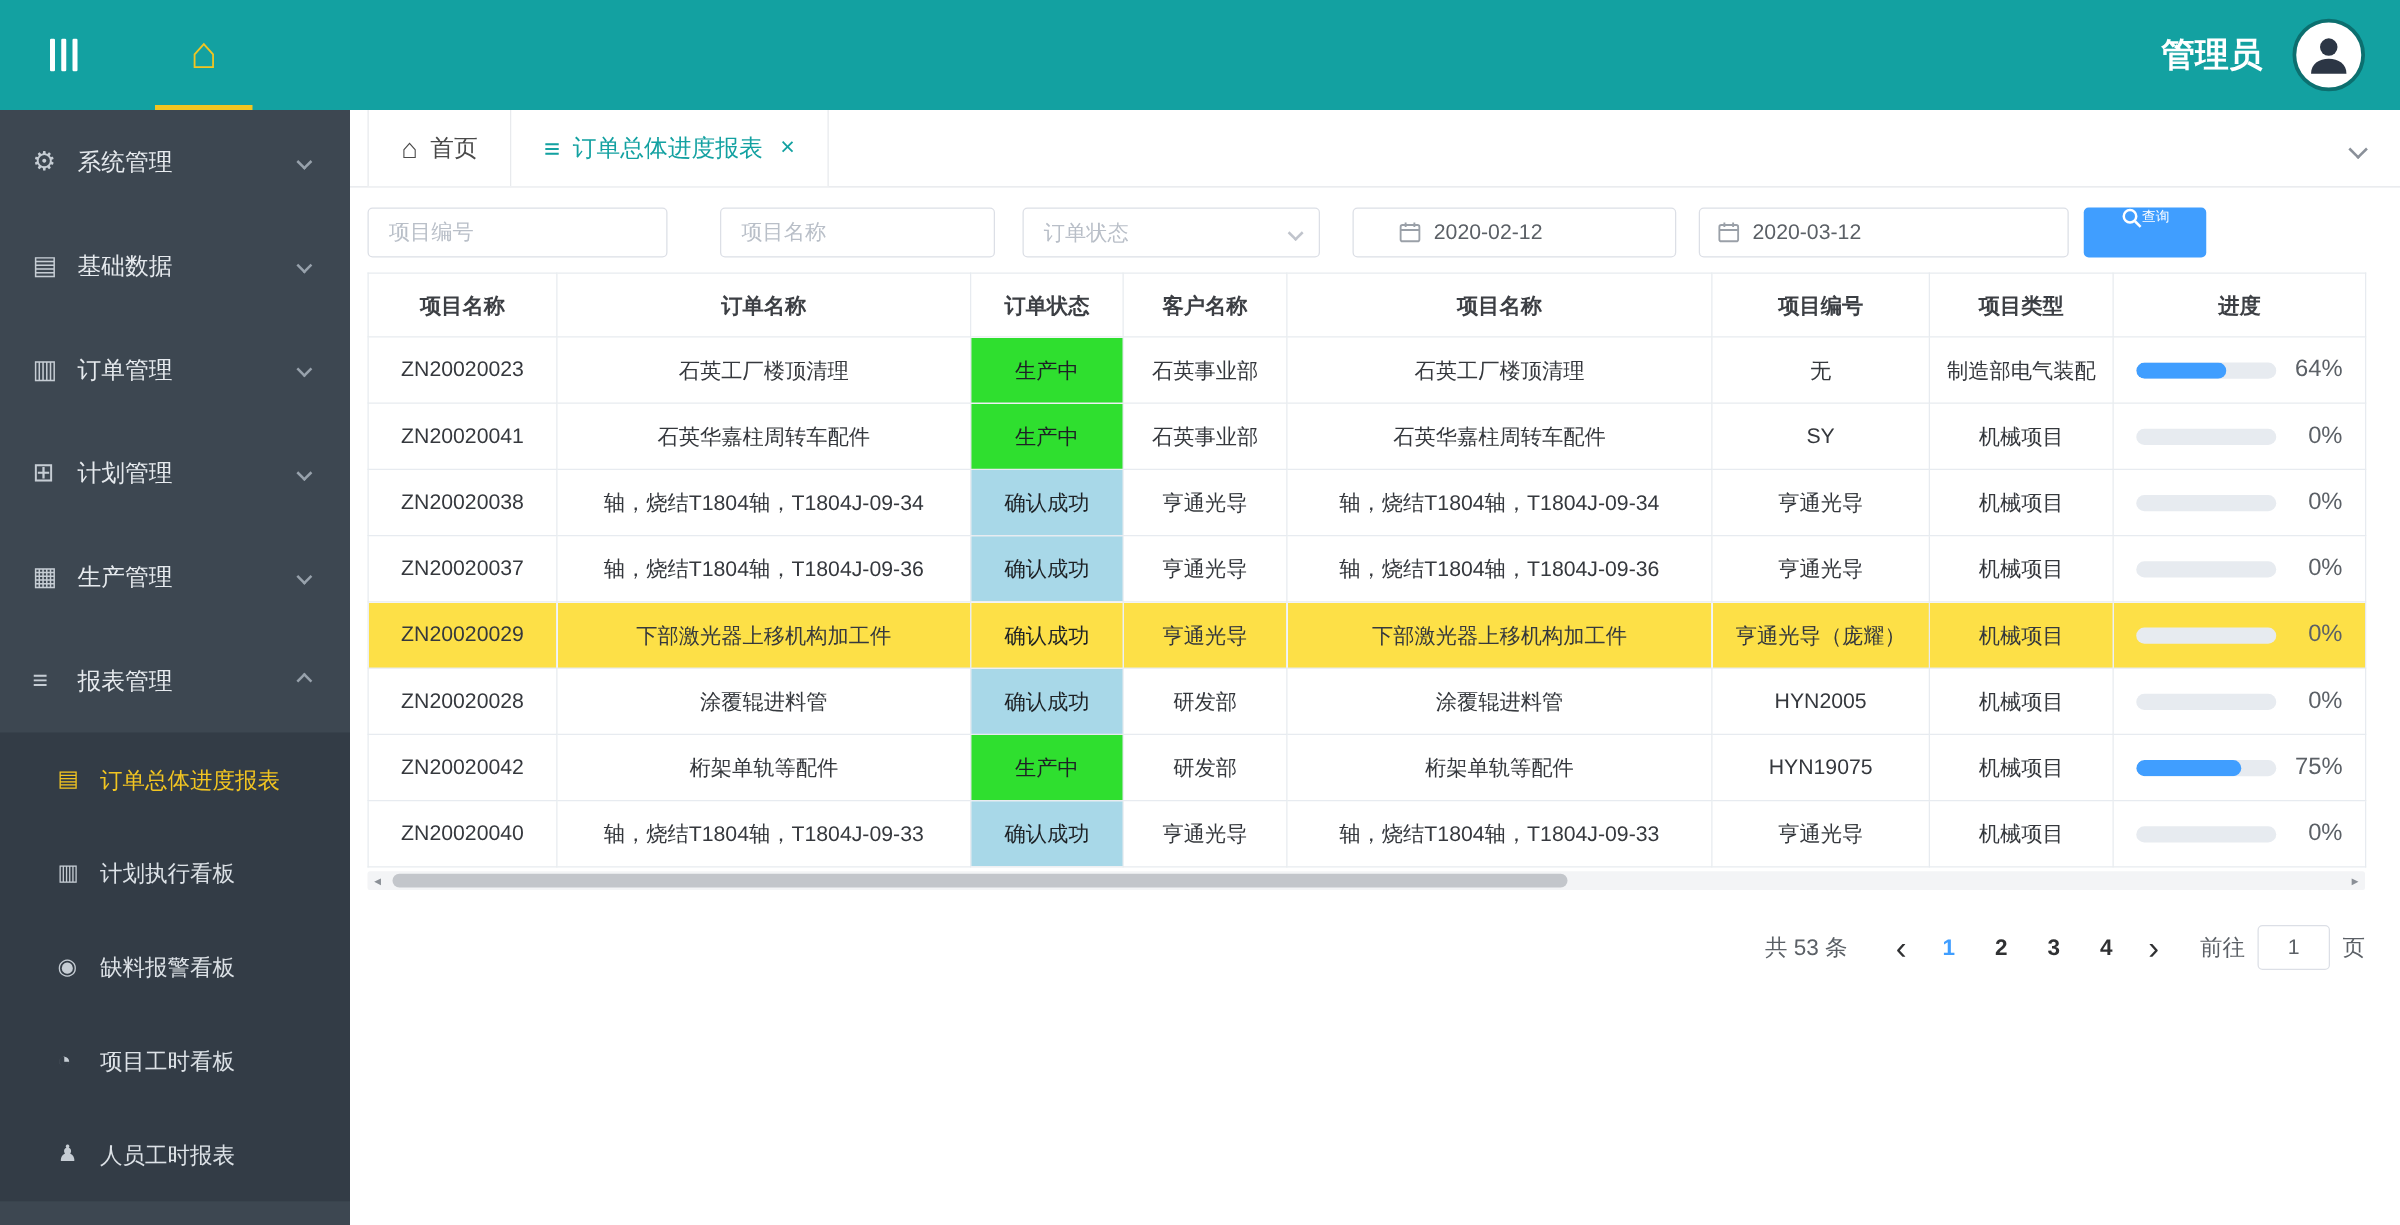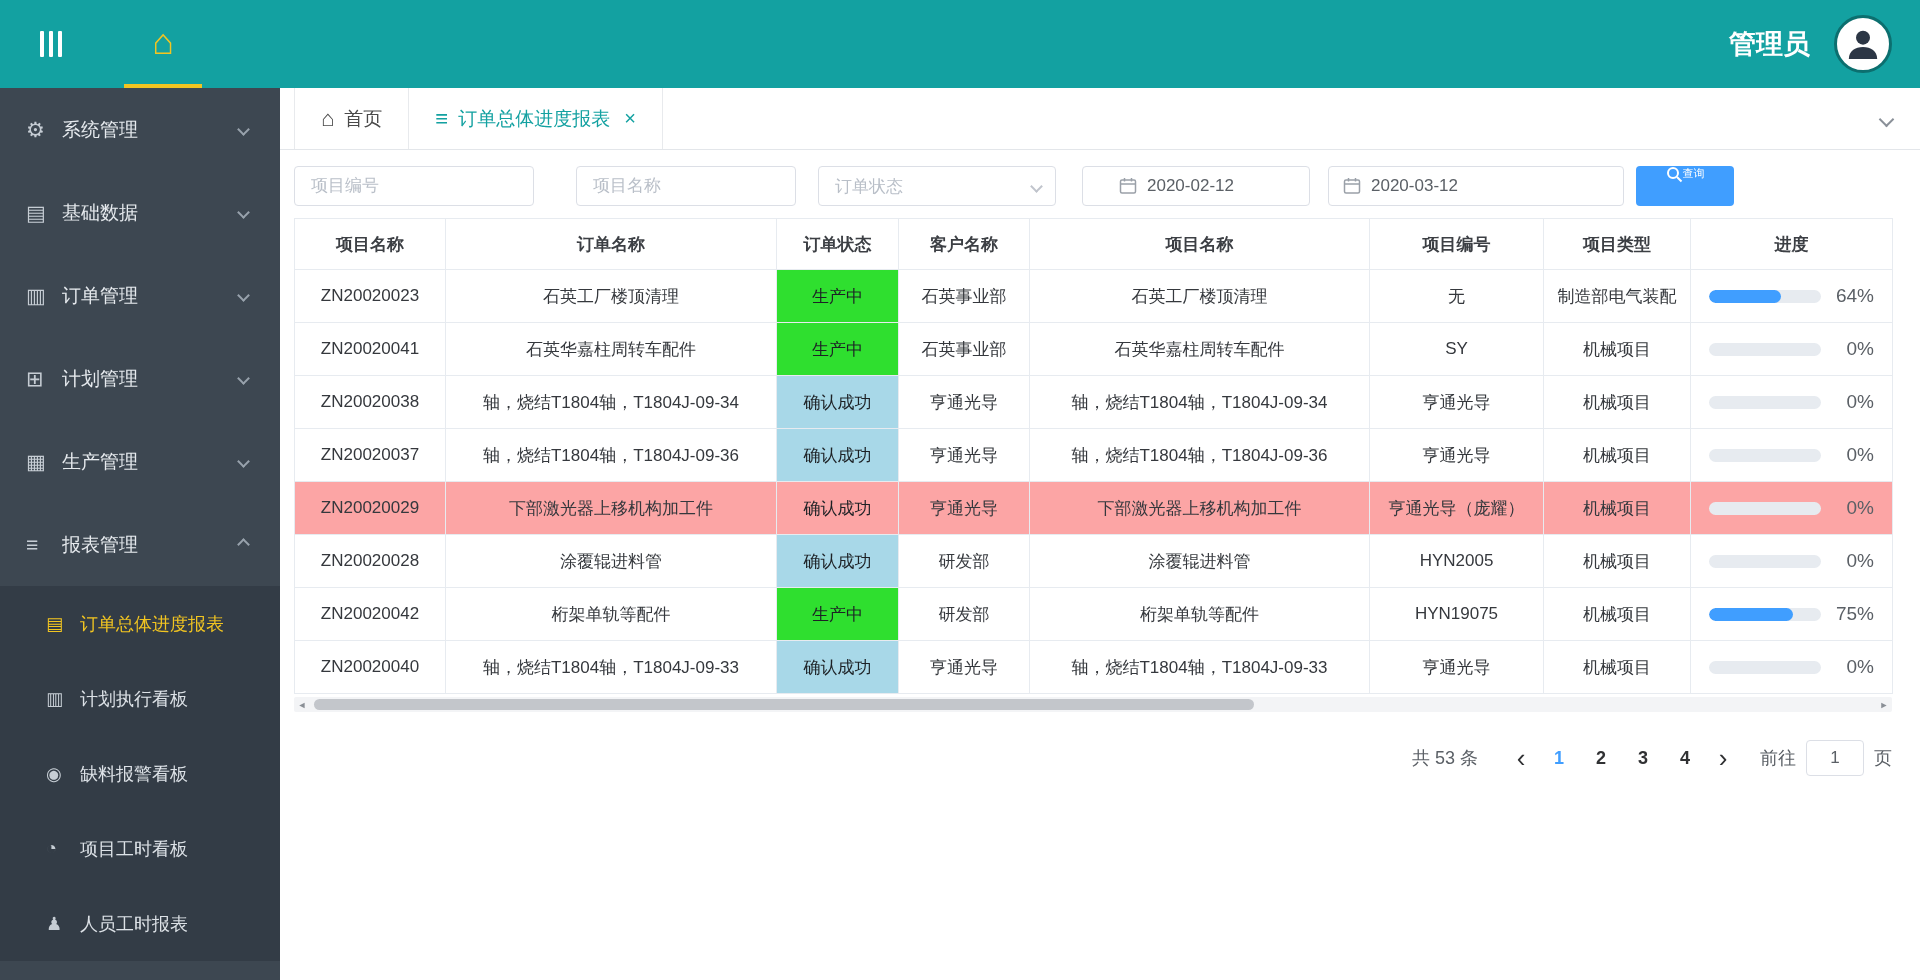--- a/index.html
+++ b/index.html
@@ -49,31 +49,31 @@
   .filters{display:flex;align-items:center;padding:16px 0 0 14px;}
   .f-input{height:40px;border:1px solid #dcdfe6;border-radius:4px;padding:0 16px;font-size:17px;color:#606266;outline:none;font-family:inherit;background:#fff;}
   .f-input::placeholder{color:#b9bfc8;}
   #f-project-no{width:240px;margin-right:42px;}
   #f-project-name{width:220px;margin-right:22px;}
   .f-select{width:238px;height:40px;border:1px solid #dcdfe6;border-radius:4px;display:flex;align-items:center;padding:0 14px 0 16px;margin-right:26px;cursor:pointer;background:#fff;}
   .f-select .ph{flex:1;color:#b9bfc8;font-size:17px;}
   .f-select .chev{color:#c0c4cc;}
   .f-date{height:40px;border:1px solid #dcdfe6;border-radius:4px;display:flex;align-items:center;padding:0 14px;background:#fff;font-size:17px;color:#5b6066;cursor:pointer;}
   .f-date svg{margin-right:10px;flex:none;}
-  #f-date-from{width:228px;margin-right:18px;padding-left:36px;}
+  #f-date-from{width:259px;margin-right:18px;padding-left:36px;}
   #f-date-to{width:296px;margin-right:12px;}
   .search-btn{height:40px;width:98px;border:none;border-radius:4px;background:#409eff;color:#fff;font-size:11px;display:flex;align-items:flex-start;justify-content:center;gap:0;cursor:pointer;font-family:inherit;}
 
   
   .table-area{margin:12px 14px 0 14px;}
   .report-table{border-collapse:collapse;table-layout:fixed;width:1598px;}
   .report-table th,.report-table td{border:1px solid #e7ebf0;text-align:center;font-size:17px;overflow:hidden;white-space:nowrap;}
   .report-table th{height:51px;color:#3c3f44;font-weight:bold;background:#fff;}
   .report-table td{height:53px;color:#35383d;}
-  .report-table tr.hl td{background:#fca5a5;text-align:center;}
+  .report-table tr.hl td{background:#fde047;text-align:center;}
   .report-table td.st-green{background:#2fdf2f;color:#1d2125;}
   .report-table td.st-blue{background:#a8d8e8;color:#1d2125;}
   .pcell{display:flex;align-items:center;padding:0 18px;}
   .ptrack{flex:none;width:112px;height:13px;border-radius:7px;background:#e7ebf0;overflow:hidden;}
   .pfill{height:100%;background:#409eff;border-radius:7px;}
   .plabel{margin-left:auto;font-size:19px;color:#5b6066;}
 
   
   .hscroll{position:relative;width:1598px;height:15px;background:#f3f4f6;margin-top:3px;border-radius:2px;}
   .hs-thumb{position:absolute;left:20px;top:2px;height:11px;width:940px;background:#c3c6cb;border-radius:6px;cursor:pointer;}

